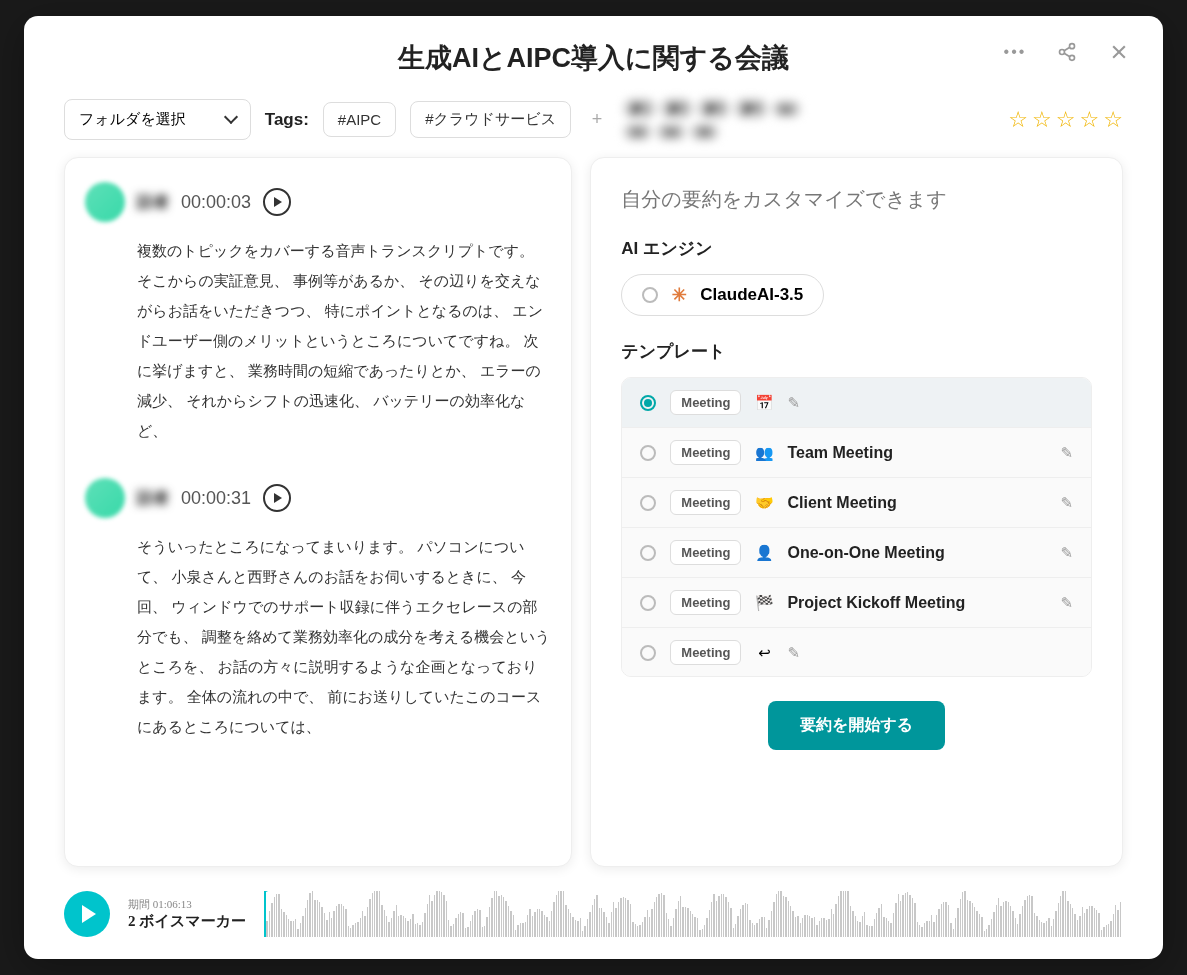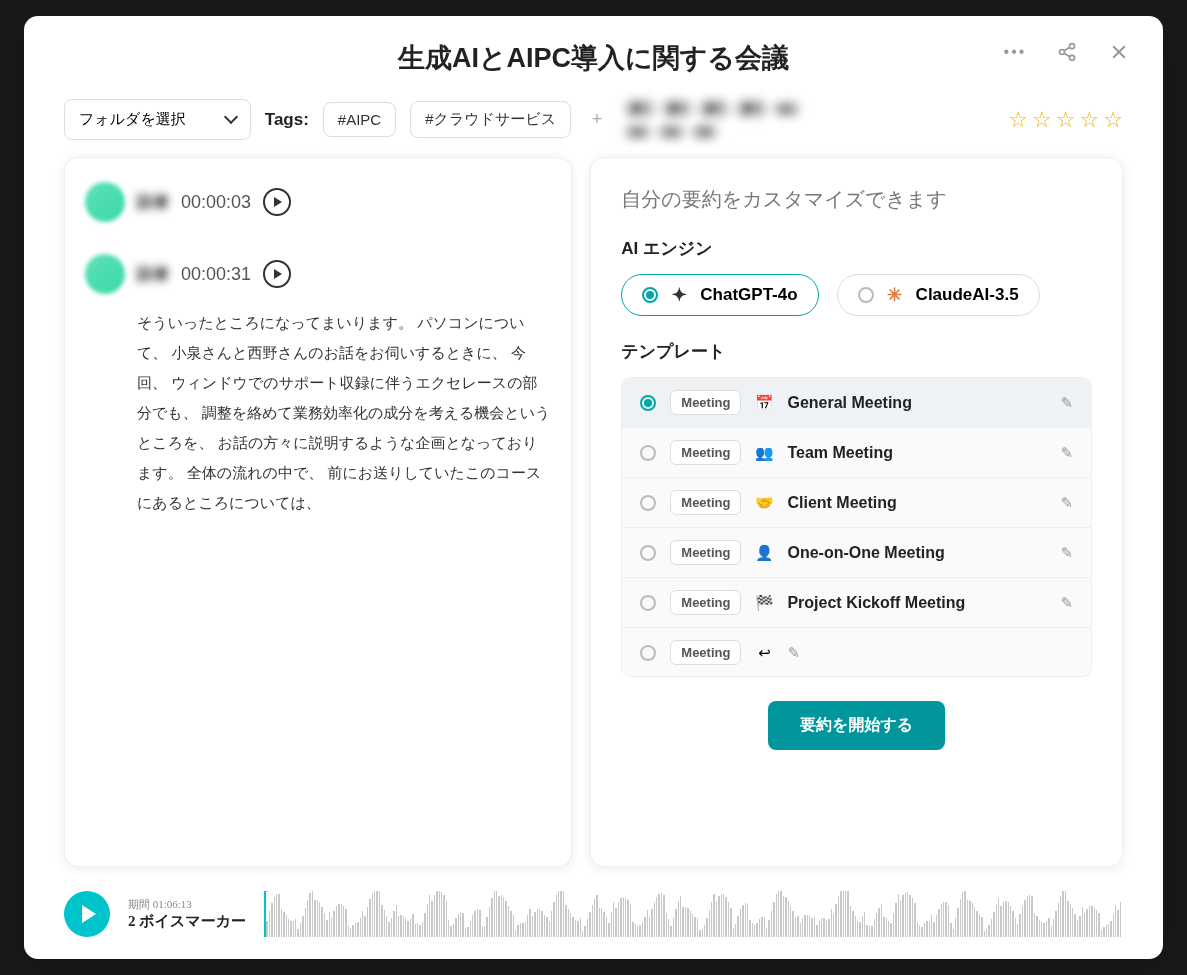--- a/index.html
+++ b/index.html
@@ -126,54 +126,49 @@
 
   <div class="body">
     <div class="panel transcript-panel" id="transcript">
         <div class="entry">
     <div class="entry-header">
       <div class="avatar"></div>
       <span class="speaker-name">話者</span>
       <span class="timestamp">00:00:03</span>
       <span class="play-btn"></span>
     </div>
+    <div class="entry-text">複数のトピックをカバーする音声トランスクリプトです。 そこからの実証意見、 事例等があるか、 その辺りを交えながらお話をいただきつつ、 特にポイントとなるのは、 エンドユーザー側のメリットというところについてですね。 次に挙げますと、 業務時間の短縮であったりとか、 エラーの減少、 それからシフトの迅速化、 バッテリーの効率化など、</div>
         </div>
         <div class="entry">
     <div class="entry-header">
       <div class="avatar"></div>
       <span class="speaker-name">話者</span>
       <span class="timestamp">00:00:31</span>
       <span class="play-btn"></span>
     </div>
     <div class="entry-text">そういったところになってまいります。 パソコンについて、 小泉さんと西野さんのお話をお伺いするときに、 今回、 ウィンドウでのサポート収録に伴うエクセレースの部分でも、 調整を絡めて業務効率化の成分を考える機会というところを、 お話の方々に説明するような企画となっております。 全体の流れの中で、 前にお送りしていたこのコースにあるところについては、</div>
         </div>
       </div>
 
     <div class="panel summary-panel">
       <div class="summary-title">自分の要約をカスタマイズできます</div>
       <div class="section-label">AI エンジン</div>
       <div class="engine-row" id="engines">
-          <div class="engine-chip selected">
-    <span class="radio on"></span>
-    <span class="engine-icon gpt-icon"></span>
-    <span>ChatGPT-4o</span>
-          </div>
           <div class="engine-chip">
     <span class="radio "></span>
     <span class="engine-icon claude-icon"></span>
     <span>ClaudeAI-3.5</span>
           </div>
         </div>
       <div class="section-label">テンプレート</div>
       <div class="template-list" id="templates">
           <div class="template-row selected">
     <span class="radio on"></span>
     <span class="badge">Meeting</span>
     <span class="template-icon">📅</span>
-    <span class="template-name">General Meeting</span>
     <span class="edit-icon">✎</span>
           </div>
           <div class="template-row">
     <span class="radio "></span>
     <span class="badge">Meeting</span>
     <span class="template-icon">👥</span>
     <span class="template-name">Team Meeting</span>
     <span class="edit-icon">✎</span>
           </div>
           <div class="template-row">

